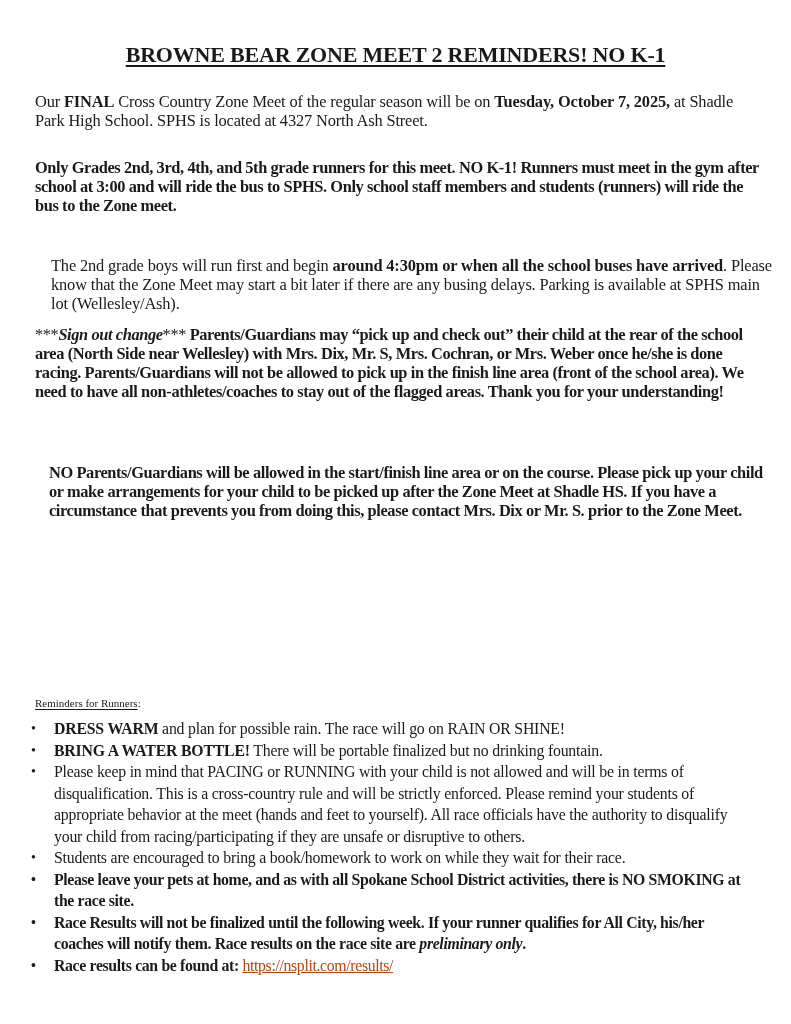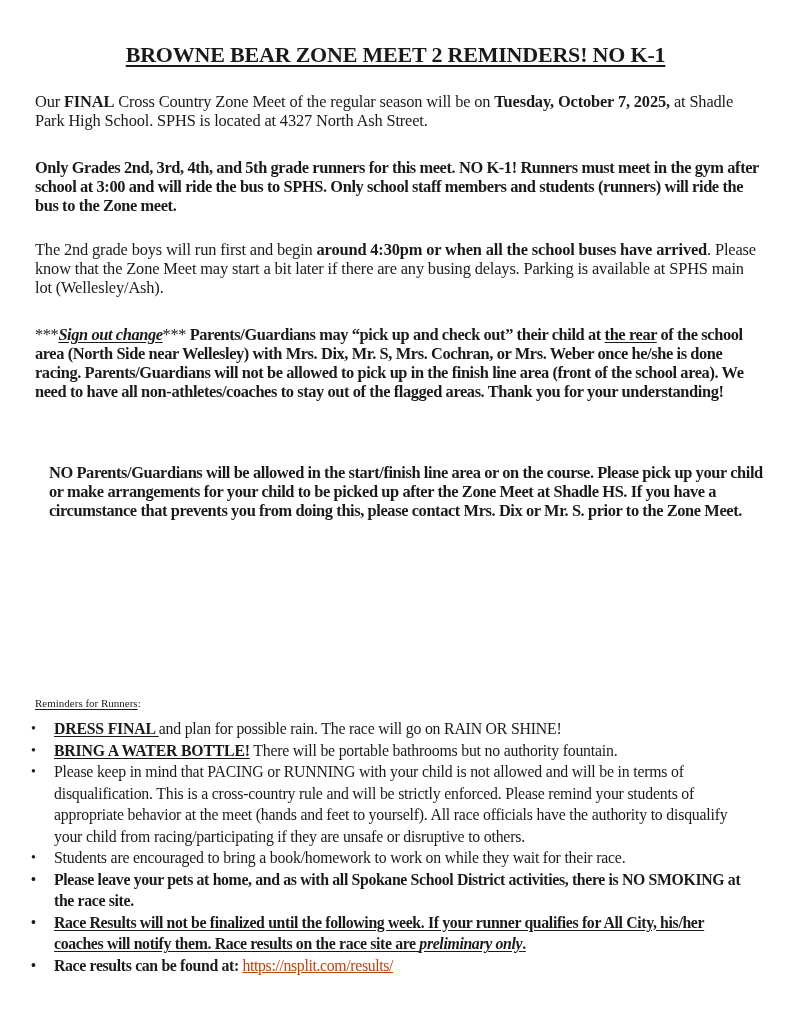--- a/index.html
+++ b/index.html
@@ -36,21 +36,21 @@
     .para {
       position: absolute;
       left: 35px;
       width: 725px;
       font-size: 16.4px;
       line-height: 19px;
       letter-spacing: -0.15px;
     }
     .b { font-weight: bold; }
     .i { font-style: italic; }
-    .u { text-decoration: underline; text-underline-offset: 2px; }
+    .u { text-underline-offset: 2px; }
     .cond { letter-spacing: -0.35px; }
     .bold-para { font-weight: bold; letter-spacing: -0.4px; }
     .heading {
       position: absolute;
       left: 35px;
       top: 697px;
       font-size: 11px;
       font-weight: normal;
     }
     .heading .u { text-decoration: underline; }
@@ -90,44 +90,44 @@
 <div class="page">
 
   <div class="title">BROWNE BEAR ZONE MEET 2 REMINDERS! NO K-1</div>
 
   <p class="para" style="top:92px; margin:0;">
     <span>Our </span><span class="b">FINAL</span><span> Cross Country Zone Meet of the regular season will be on </span><span class="b">Tuesday, October 7, 2025,</span><span> at Shadle Park High School. SPHS is located at 4327 North Ash Street.</span>
   </p>
 
   <p class="para bold-para" style="top:158px; margin:0;">Only Grades 2nd, 3rd, 4th, and 5th grade runners for this meet. NO K-1! Runners must meet in the gym after school at 3:00 and will ride the bus to SPHS. Only school staff members and students (runners) will ride the bus to the Zone meet.</p>
 
-  <p class="para" style="top:240px; margin:0;">
+  <p class="para" style="top:240px; margin:16px;">
     <span>The 2nd grade boys will run first and begin </span><span class="b">around 4:30pm or when all the school buses have arrived</span><span>. Please know that the Zone Meet may start a bit later if there are any busing delays. Parking is available at SPHS main lot (Wellesley/Ash).</span>
   </p>
 
   <p class="para bold-para" style="top:325px; margin:0;">
     <span style="font-weight:normal">***</span><span class="i u">Sign out change</span><span style="font-weight:normal">***</span><span> Parents/Guardians may “pick up and check out” their child at </span><span class="u">the rear</span><span> of the school area (North Side near Wellesley) with  Mrs. Dix, Mr. S, Mrs. Cochran, or Mrs. Weber once he/she is done racing. Parents/Guardians will not be allowed to pick up in the finish line area (front of the school area). We need to have all non-athletes/coaches to stay out of the flagged areas. Thank you for your understanding!</span>
   </p>
 
   <p class="para bold-para" style="top:449px; margin:14px;">NO Parents/Guardians will be allowed in the start/finish line area or on the course. Please pick up your child or make arrangements for your child to be picked up after the Zone Meet at Shadle HS. If you have a circumstance that prevents you from doing this, please contact Mrs. Dix or Mr. S. prior to the Zone Meet.</p>
 
 
 
   <div class="heading">
     <span class="u">Reminders for Runners</span><span>:</span>
   </div>
 
   <ul class="rem">
     <li>
       <span class="bullet">•</span>
-      <span class="b u">DRESS FINAL </span><span>and plan for possible rain. The race will go on RAIN OR SHINE!</span>
+      <span class="b u">DRESS WARM </span><span>and plan for possible rain. The race will go on RAIN OR SHINE!</span>
     </li>
     <li>
       <span class="bullet">•</span>
-      <span class="b u">BRING A WATER BOTTLE!</span><span> There will be portable bathrooms but no authority fountain.</span>
+      <span class="b u">BRING A WATER BOTTLE!</span><span> There will be portable finalized but no drinking fountain.</span>
     </li>
     <li>
       <span class="bullet">•</span>
       <span>Please keep in mind that PACING or RUNNING with your child is not allowed and will be in terms of disqualification. This is a cross-country rule and will be strictly enforced. Please remind your students of appropriate behavior at the meet (hands and feet to yourself). All race officials have the authority to disqualify your child from racing/participating if they are unsafe or disruptive to others.</span>
     </li>
     <li>
       <span class="bullet">•</span>
       <span>Students are encouraged to bring a book/homework to work on while they wait for their race.</span>
     </li>
     <li class="b cond">

